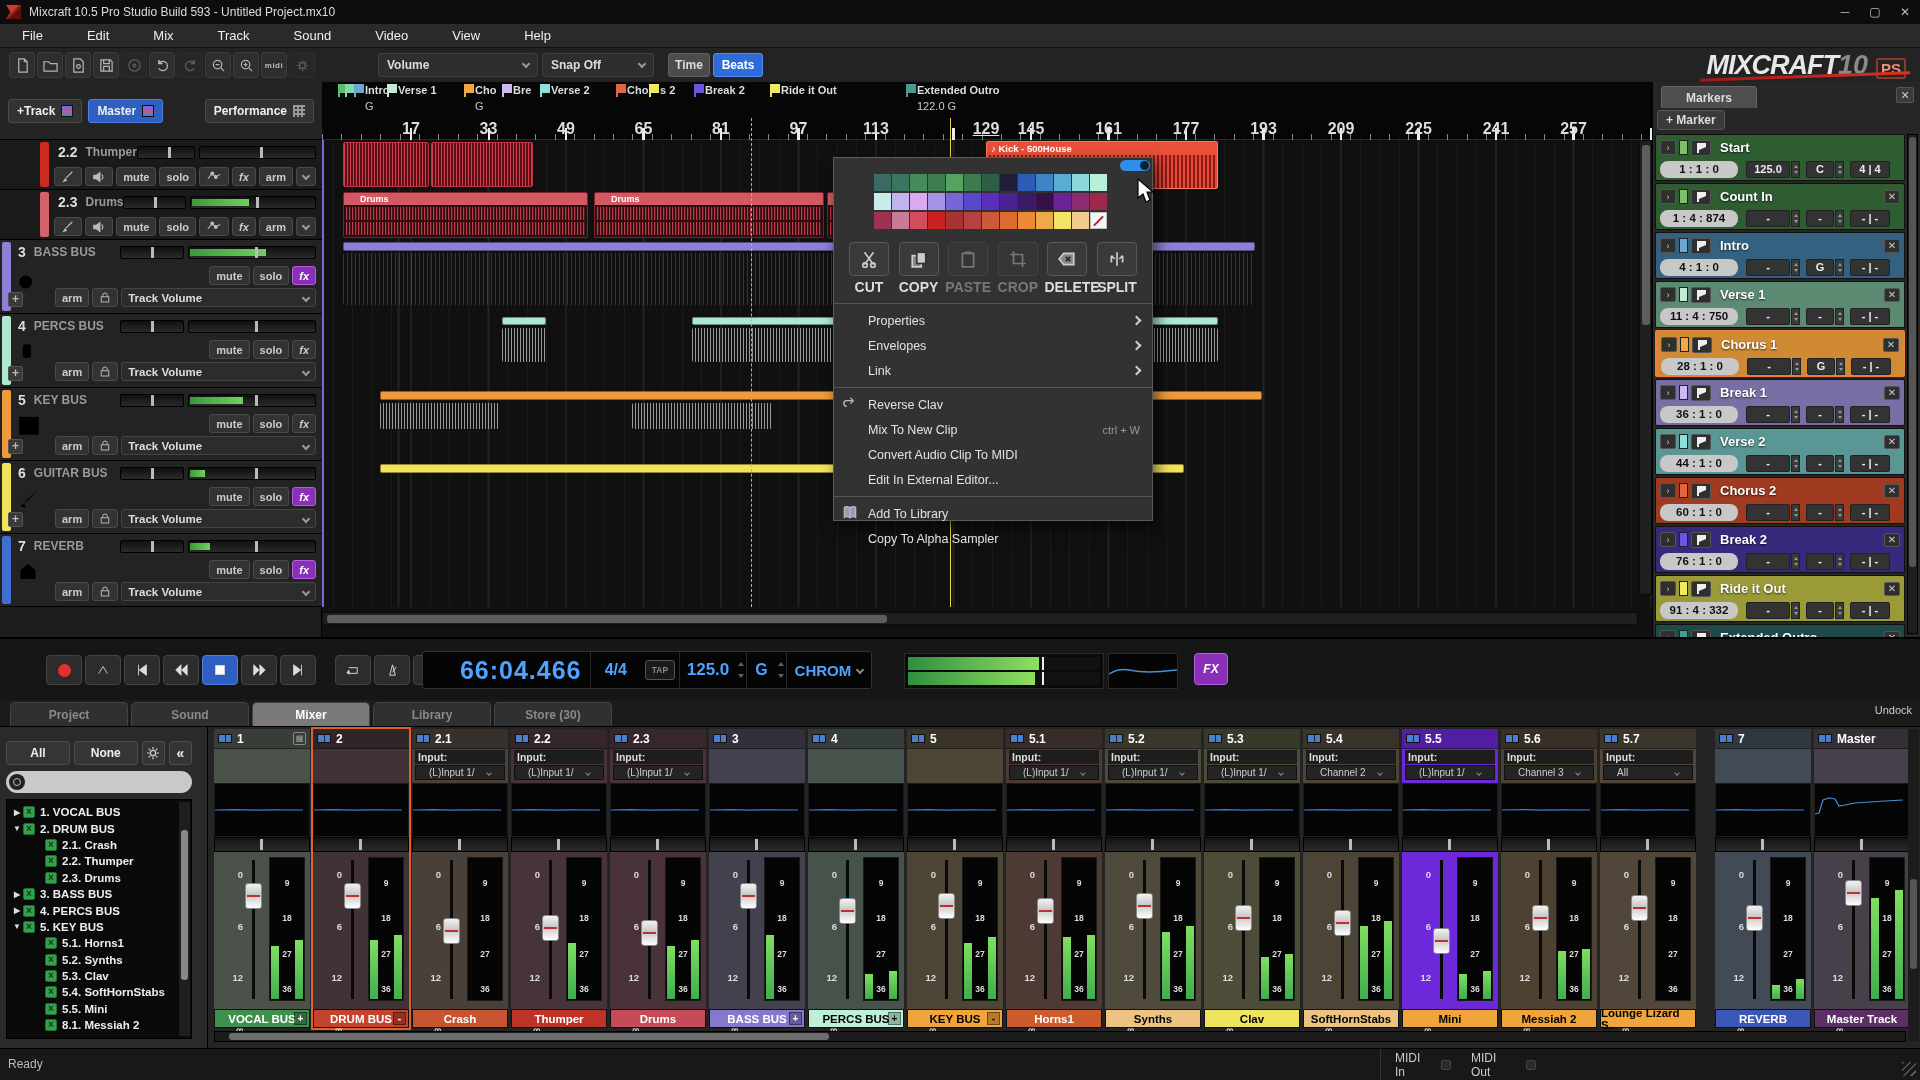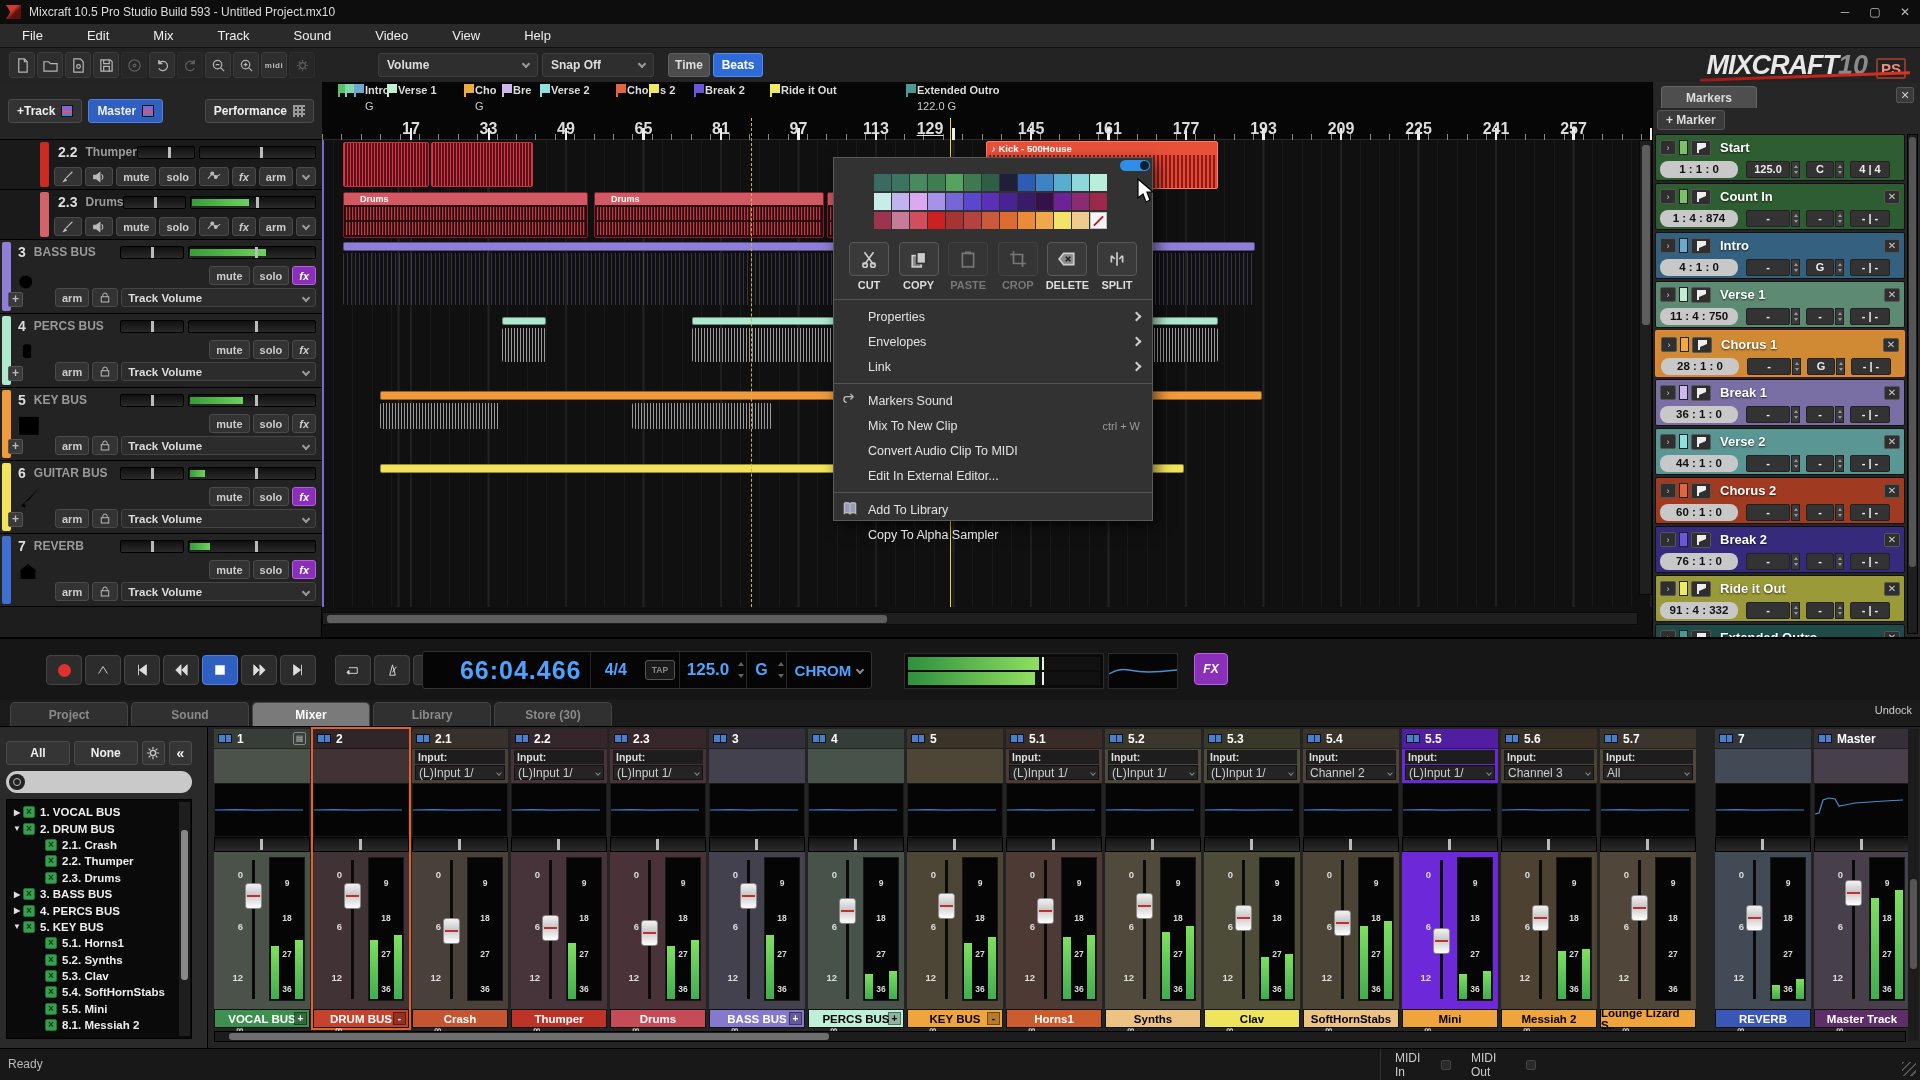--- a/index.html
+++ b/index.html
@@ -78,21 +78,21 @@
 #ctx-toggle{position:absolute;right:2px;top:2px;width:30px;height:11px;border-radius:6px;background:#2f8fe8}
 #ctx-toggle::after{content:'';position:absolute;right:1px;top:1px;width:9px;height:9px;border-radius:50%;background:#0d2030}
 #palette{margin:12px 0 4px 40px}
 .prow{display:flex;height:18px;margin-bottom:1px}
 .swatch{width:17px;height:17px;margin-right:1px}
 .swatch.none{background:#f5f5f5;position:relative;border:1px solid #c0c0c0}
 .swatch.none::after{content:'';position:absolute;left:1px;right:1px;top:7px;border-top:2px solid #b02030;transform:rotate(-45deg)}
 #ctx-actions{display:flex;justify-content:space-between;padding:8px 12px 4px}
 .actbtn{width:46px;text-align:center}
 .actbtn .ab{width:40px;height:34px;margin:0 auto;background:#3a3a3a;border:1px solid #585858;border-radius:4px;display:flex;align-items:center;justify-content:center}
-.actbtn .al{font-size:11px;font-weight:bold;color:#ddd;margin-top:3px}
+.actbtn .al{font-size:14px;font-weight:bold;color:#ddd;margin-top:3px}
 .actbtn.dis .ab{opacity:.45}
 .actbtn.dis .al{color:#777}
 .actbtn svg{stroke:#ccc;fill:none;stroke-width:1.5}
 .ctx-sep{border-top:1px solid #555;margin:4px 0}
 .ctx-item{height:25px;display:flex;align-items:center;padding:0 12px 0 34px;color:#e2e2e2;font-size:12.5px;position:relative}
 .ctx-item .subarrow{margin-left:auto;border:solid #ccc;border-width:0 2px 2px 0;padding:2.5px;transform:rotate(-45deg)}
 .ctx-item .short{margin-left:auto;color:#999;font-size:11px}
 .ctx-item .cicon{position:absolute;left:8px;top:4px}
 .ctx-item svg{stroke:#bbb;fill:none;stroke-width:1.4}
 #cursor{position:absolute;left:814px;top:96px;z-index:50}
@@ -162,21 +162,21 @@
 #tree-scroll .thumb{position:absolute;left:2px;top:28px;width:7px;height:150px;background:#888;border-radius:3px}
 #channels{position:absolute;left:214px;top:2px;height:310px;width:1700px}
 .ch{position:absolute;top:0;width:96px;height:299px;background:#333}
 .ch.sel{outline:2px solid #e0622a}
 .ch-head{height:20px;display:flex;align-items:center;padding:0 4px;border-bottom:1px solid rgba(0,0,0,.4)}
 .ch-ic{width:14px;height:9px;background:linear-gradient(90deg,#4a7fd0 0 6px,#222 6px 7px,#4a7fd0 7px 13px);margin-right:5px;border:1px solid #111}
 .ch-num{color:#fff;font-weight:bold;font-size:12px}
 .ch-hx{margin-left:auto;width:13px;height:13px;border:1px solid #888;border-radius:2px;color:#aaa;font-size:8px;text-align:center;line-height:11px}
 .ch-input{height:34px;padding:1px 3px}
 .inp-lab{height:14px;background:#1d1d1d;color:#ddd;font-weight:bold;font-size:10.5px;padding:1px 3px}
-.inp-dd{height:15px;background:#242424;border:1px solid #111;color:#ccc;font-size:12px;display:flex;align-items:center;padding:0 3px;margin-top:1px}
+.inp-dd{height:15px;background:#242424;border:1px solid #111;color:#ccc;font-size:10px;display:flex;align-items:center;padding:0 13px;margin-top:1px}
 .inp-dd .chev{margin-left:auto;border:solid #888;border-width:0 1.5px 1.5px 0;padding:1.5px;transform:rotate(45deg)}
 .ch-eq{height:54px;background:#050505;border:1px solid #1a1a1a;position:relative}
 .ch-pan{height:15px;background:linear-gradient(#141414,#2b2b2b);border:1px solid #000;position:relative}
 .ch-pan .notch{position:absolute;top:1px;bottom:1px;width:3px;background:#bbb}
 .ch-fader{height:157px;position:relative}
 .fscale{position:absolute;left:7px;top:6px;bottom:8px;width:22px;color:#ddd;font-size:9.5px;font-weight:bold}
 .fscale div{position:absolute;right:0}
 .ftrack{position:absolute;left:38px;top:8px;bottom:10px;width:3px;background:#0a0a0a}
 .fcap{position:absolute;left:31px;width:17px;height:26px;background:linear-gradient(#f2f2f2,#c8c8c8 45%,#fff);border:1px solid #888;border-radius:3px}
 .fcap::after{content:'';position:absolute;left:1px;right:1px;top:11px;border-top:2px solid #c03030}
@@ -621,21 +621,21 @@
           </div>
         <div id="ruler-ticks"></div>
         <div id="rnums">
             <div class="rnum" style="left: 89px;">17</div>
             <div class="rnum" style="left: 166.5px;">33</div>
             <div class="rnum" style="left: 244px;">49</div>
             <div class="rnum" style="left: 321.5px;">65</div>
             <div class="rnum" style="left: 399px;">81</div>
             <div class="rnum" style="left: 476.5px;">97</div>
             <div class="rnum" style="left: 554px;">113</div>
-            <div class="rnum" style="left: 608px; text-decoration: underline;">129</div>
+            <div class="rnum" style="left: 664px; text-decoration: underline;">129</div>
             <div class="rnum" style="left: 709px;">145</div>
             <div class="rnum" style="left: 786.5px;">161</div>
             <div class="rnum" style="left: 864px;">177</div>
             <div class="rnum" style="left: 941.5px;">193</div>
             <div class="rnum" style="left: 1019px;">209</div>
             <div class="rnum" style="left: 1096.5px;">225</div>
             <div class="rnum" style="left: 1174px;">241</div>
             <div class="rnum" style="left: 1251.5px;">257</div>
           </div>
       </div>
@@ -803,21 +803,21 @@
             <div class="ctx-item">
               <span>Link</span>
               <span class="subarrow"></span>
             </div>
             <div class="ctx-sep"></div>
             <div class="ctx-item">
               <span class="cicon"><svg width="15" height="15" viewBox="0 0 16 16">
                   <path d="M12 5 H5 a3 3 0 0 0 0 6" fill="none"></path>
                   <path d="M12 5 l-3-3M12 5 l-3 3"></path>
                 </svg></span>
-              <span>Markers Sound</span>
+              <span>Reverse Clav</span>
             </div>
             <div class="ctx-item">
               <span>Mix To New Clip</span>
               <span class="short">ctrl + W</span>
             </div>
             <div class="ctx-item">
               <span>Convert Audio Clip To MIDI</span>
             </div>
             <div class="ctx-item">
               <span>Edit In External Editor...</span>

